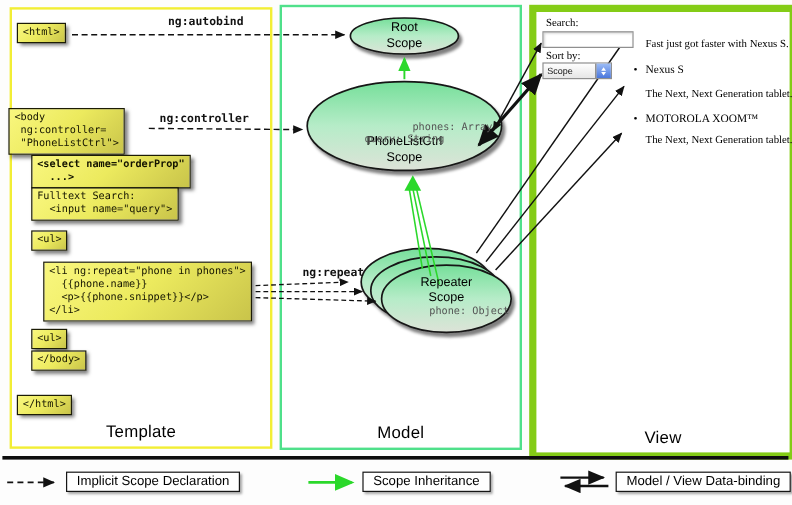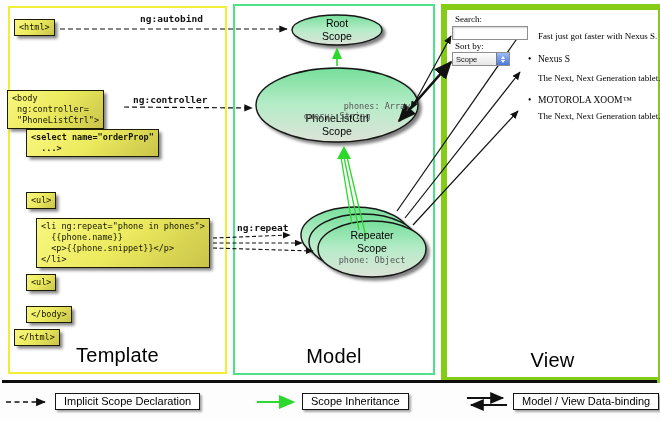--- a/index.html
+++ b/index.html
@@ -4,21 +4,21 @@
 <style>
   html,body { margin:0; padding:0; background:#ffffff; }
   .canvas { position:relative; width:660px; height:421px; background:#fdfdfd;
             font-family:"Liberation Sans", sans-serif; overflow:hidden; }
 
   .panel { position:absolute; background:#ffffff; z-index:1; }
   .panel-template { left:8px;   top:6px; width:215px; height:364px; border:2px solid #f2ee35; }
   .panel-model    { left:233px; top:4px; width:198px; height:367px; border:2px solid #4fe08a; }
   .panel-view     { left:441px; top:4px; width:211px; height:367px; border:6px solid #84cc16; }
   .panel-label { position:absolute; left:0; bottom:5px; width:100%; text-align:center;
-                 font-size:20px; color:#000; letter-spacing:.2px; }
+                 font-size:14px; color:#000; letter-spacing:.2px; }
 
   svg.overlay { position:absolute; left:0; top:0; z-index:2; pointer-events:none; }
 
   .layer { position:absolute; left:0; top:0; width:660px; height:421px; z-index:3; }
 
   .codebox { position:absolute; display:inline-block; white-space:pre;
              background:linear-gradient(135deg,#f9f77f 0%,#ecea5e 48%,#c9c44a 100%);
              border:1px solid #1c1c05; box-shadow:2.5px 2.5px 3px rgba(0,0,0,.5);
              font-family:"DejaVu Sans Mono", monospace; font-size:8.5px; line-height:1.3;
              padding:2px 4px; color:#141400; }
@@ -162,42 +162,44 @@
   </svg>
 
   <div class="layer">
 
     <div class="codebox" style="left:14px; top:19px;">&lt;html&gt;</div>
     <div class="codebox" style="left:7px; top:90px;">&lt;body
  ng:controller=
  "PhoneListCtrl"&gt;</div>
     <div class="codebox bold" style="left:26px; top:129px;">&lt;select name="orderProp"
   ...&gt;</div>
+    <div class="codebox" style="left:26px; top:156px;">Fulltext Search:
+  &lt;input name="query"&gt;</div>
     <div class="codebox" style="left:26px; top:192px;">&lt;ul&gt;</div>
     <div class="codebox" style="left:36px; top:218px;">&lt;li ng:repeat="phone in phones"&gt;
   {{phone.name}}
   &lt;p&gt;{{phone.snippet}}&lt;/p&gt;
 &lt;/li&gt;</div>
     <div class="codebox" style="left:26px; top:274px;">&lt;ul&gt;</div>
-    <div class="codebox" style="left:26px; top:306px;">&lt;/body&gt;</div>
+    <div class="codebox" style="left:26px; top:292px;">&lt;/body&gt;</div>
     <div class="codebox" style="left:14px; top:329px;">&lt;/html&gt;</div>
 
     <div class="ng-label" style="left:140px; top:13px;">ng:autobind</div>
     <div class="ng-label" style="left:133px; top:94px;">ng:controller</div>
-    <div class="ng-label" style="left:237px; top:222px;">ng:repeat</div>
+    <div class="ng-label" style="left:252px; top:222px;">ng:repeat</div>
 
     <div class="scope-title" style="left:292px; top:17px;  width:90px;">Root
 Scope</div>
     <div class="scope-title" style="left:257px; top:76px;  width:160px;margin-top:36px;">PhoneListCtrl
 Scope</div>
     <div class="scope-prop" style="left:257px; top:101px; width:160px;margin-left:40px;">phones: Array</div>
     <div class="scope-prop" style="left:257px; top:111px; width:160px;">query: String</div>
     <div class="scope-title" style="left:327px; top:229px; width:90px;">Repeater
 Scope</div>
-    <div class="scope-prop" style="left:327px; top:255px; width:90px;">phone: Object</div>
+    <div class="scope-prop" style="left:346px; top:255px; width:90px;">phone: Object</div>
 
     <div class="view-text v-label" style="left:455px; top:14px;">Search:</div>
     <input class="search-input" type="text" value="" style="">
     <div class="view-text v-label" style="left:455px; top:41px;">Sort by:</div>
     <div class="sort-select">
       <span class="val">Scope</span>
       <span class="stepper">
         <span class="tri-up"></span>
           <span class="tri-down"></span>
       </span>

